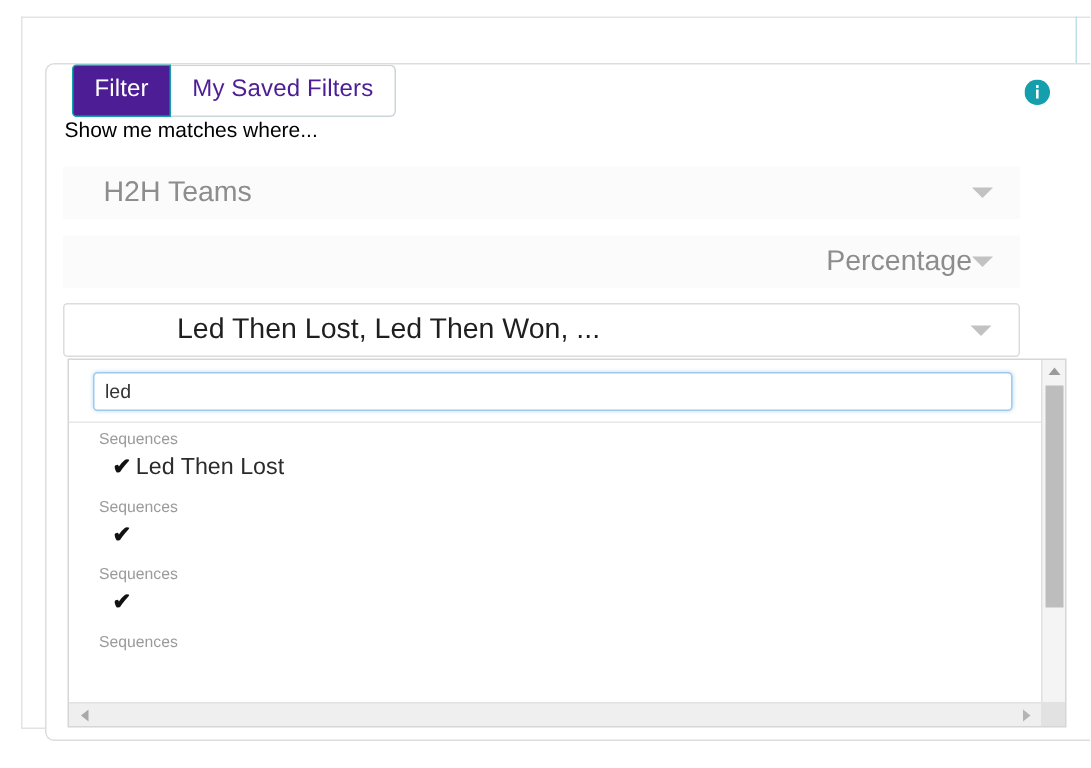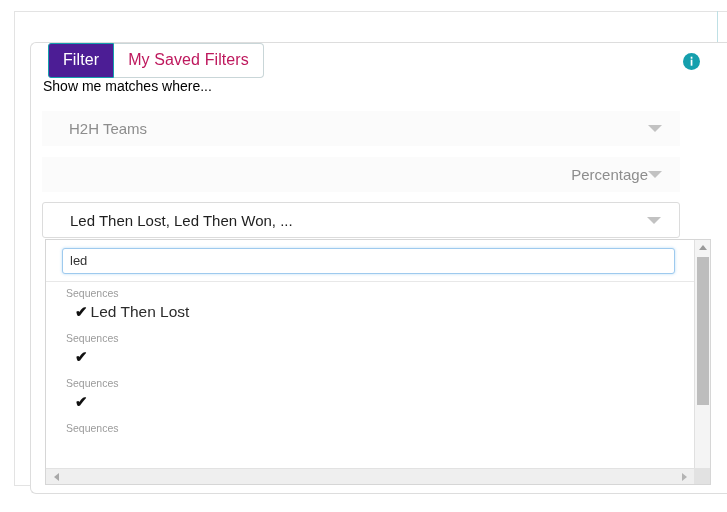--- a/index.html
+++ b/index.html
@@ -57,21 +57,21 @@
   }
   .tab-active {
     background: #4c1d95;
     color: #ffffff;
     border: 1px solid #159fad;
     border-top-left-radius: 3px;
     border-bottom-left-radius: 3px;
   }
   .tab-inactive {
     background: #ffffff;
-    color: #be185d;
+    color: #4c1d95;
     border: 1px solid #c9d6d8;
     border-left: none;
     border-top-right-radius: 4px;
     border-bottom-right-radius: 4px;
   }
 
   
   .info-icon {
     position: absolute;
     right: 27px; top: 10px;
@@ -100,23 +100,24 @@
     cursor: pointer;
   }
   .select-muted {
     background: #fbfbfb;
     border: none;
   }
   .select-solid {
     background: #ffffff;
     border: 1px solid #dcdcdc;
     border-radius: 3px;
+    padding-left: 48px;
   }
   .select-label {
-    font-size: 15px;
+    font-size: 19px;
     padding-left: 27px;
     white-space: nowrap;
     overflow: hidden;
     text-overflow: ellipsis;
     flex: 1;
   }
   .label-muted { color: #8d8d8d; }
   .label-dark  { color: #1f1f1f; }
   .caret {
     width: 0; height: 0;

